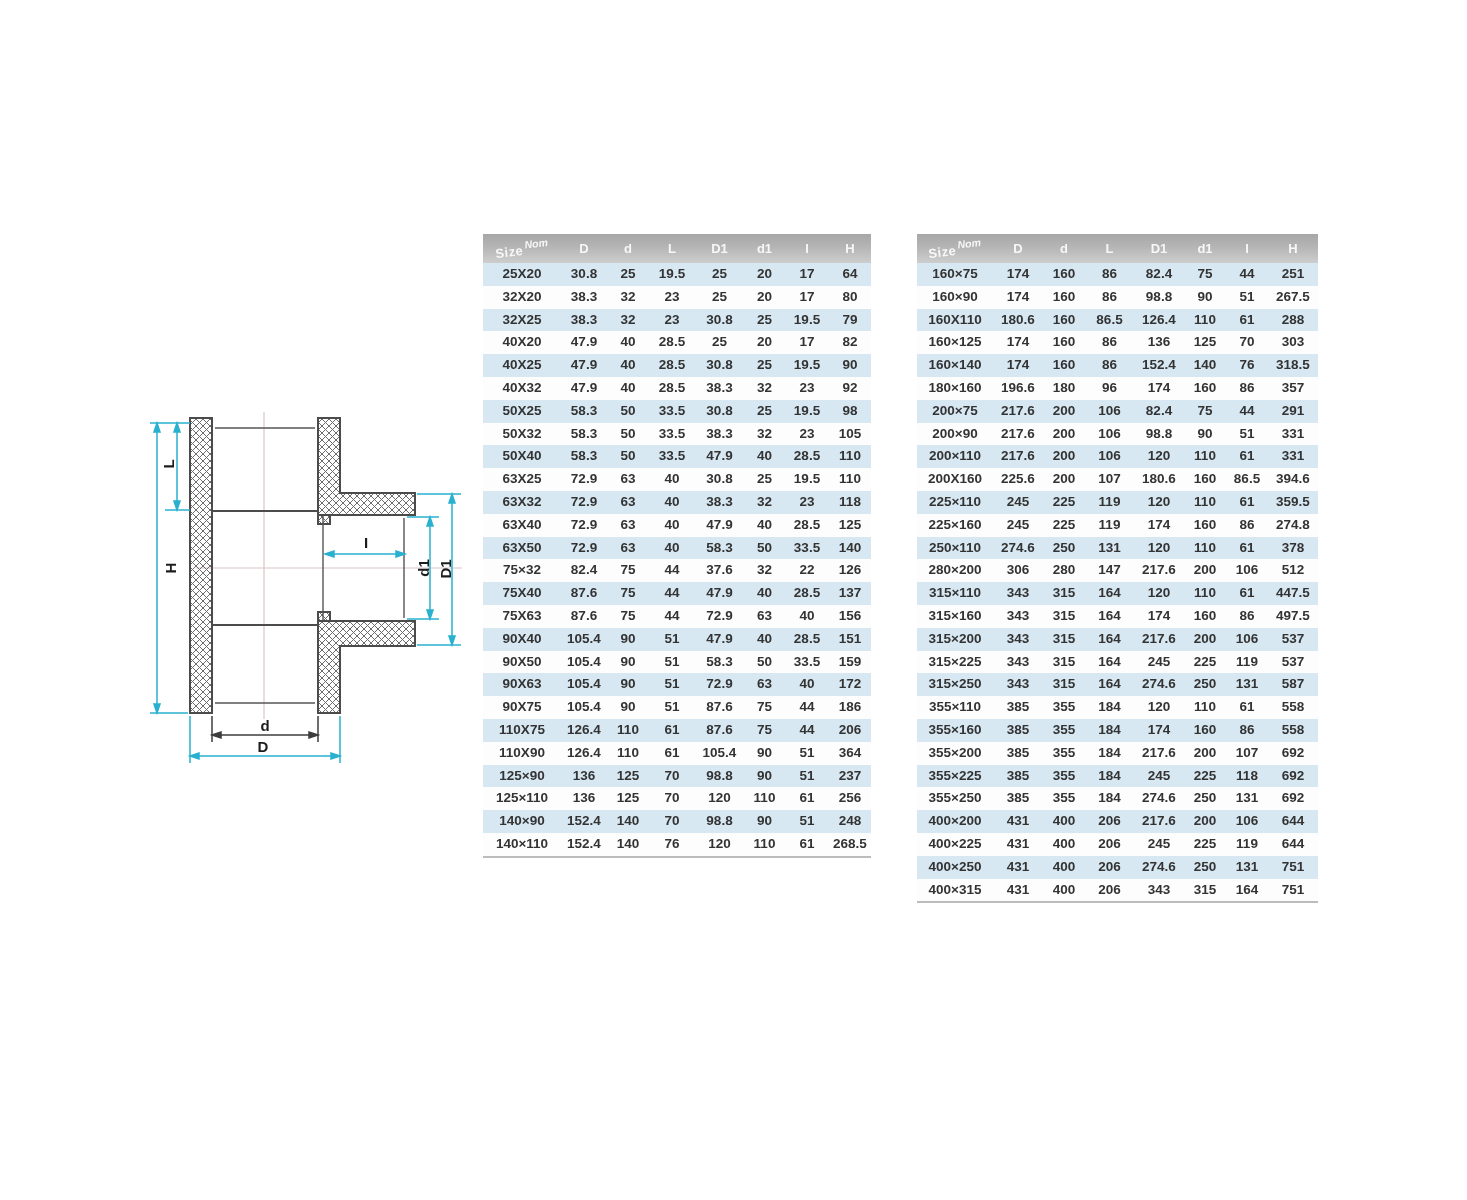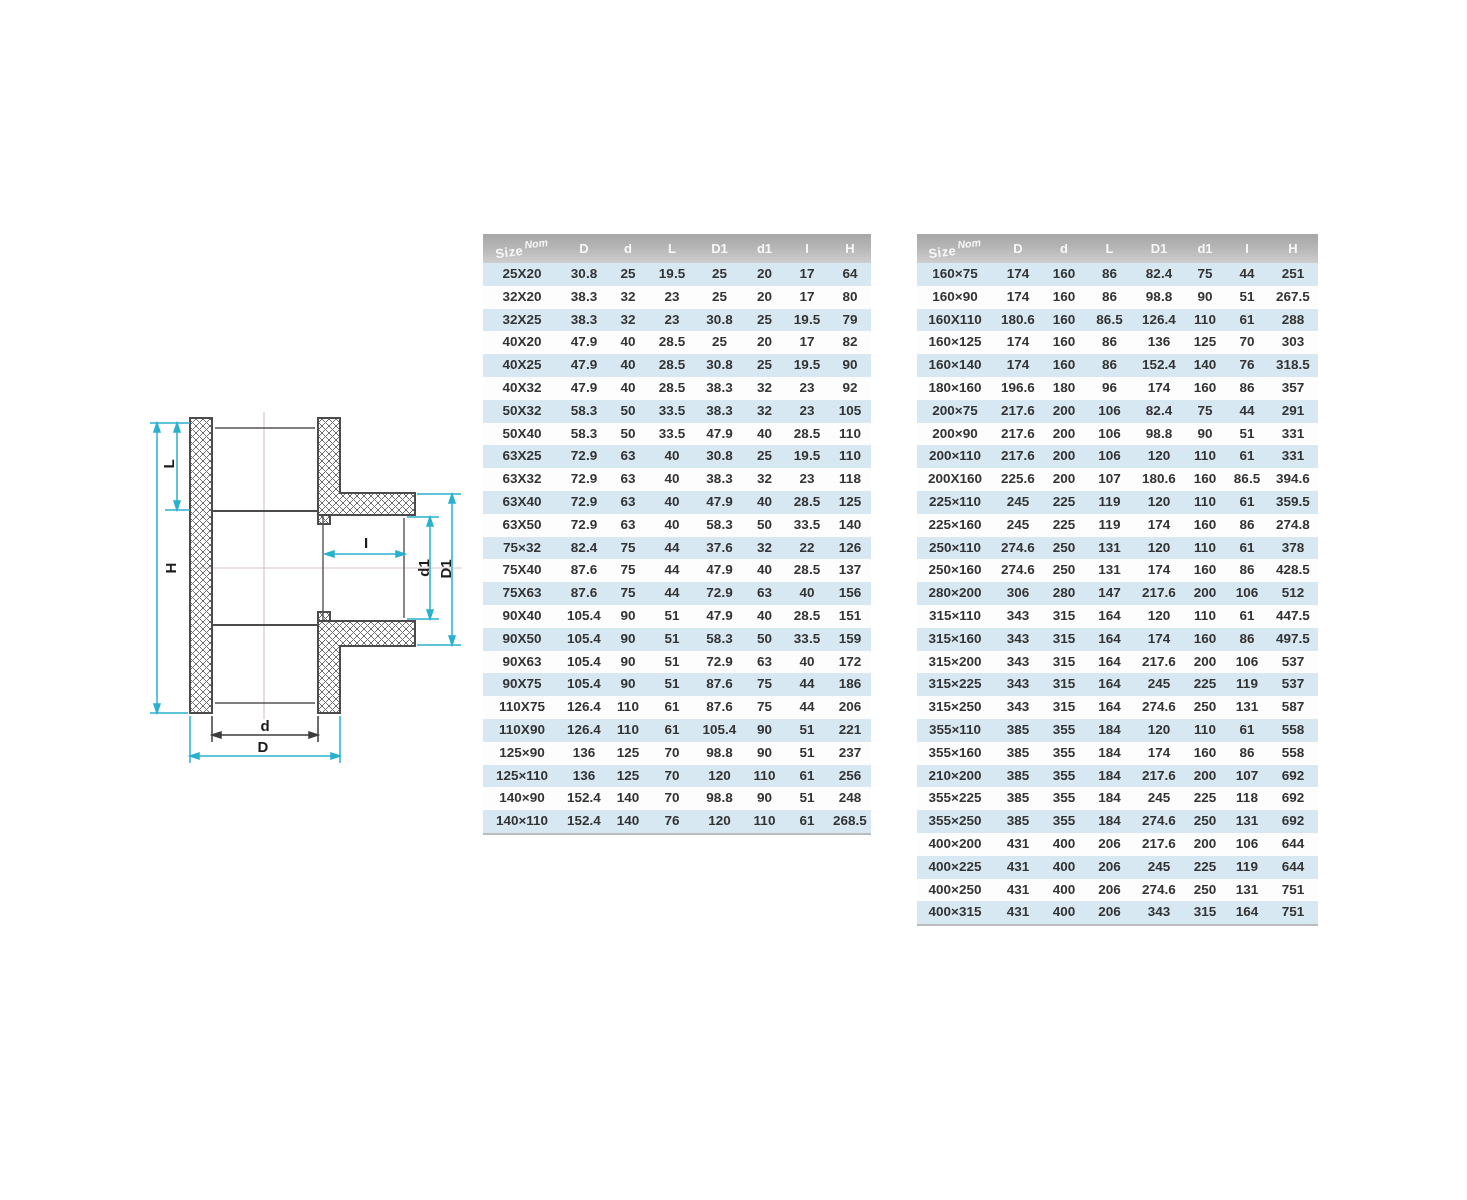--- a/index.html
+++ b/index.html
@@ -204,20 +204,30 @@
         <td>40X32</td>
         <td>47.9</td>
         <td>40</td>
         <td>28.5</td>
         <td>38.3</td>
         <td>32</td>
         <td>23</td>
         <td>92</td>
       </tr>
       <tr>
+        <td>50X25</td>
+        <td>58.3</td>
+        <td>50</td>
+        <td>33.5</td>
+        <td>30.8</td>
+        <td>25</td>
+        <td>19.5</td>
+        <td>98</td>
+      </tr>
+      <tr>
         <td>50X32</td>
         <td>58.3</td>
         <td>50</td>
         <td>33.5</td>
         <td>38.3</td>
         <td>32</td>
         <td>23</td>
         <td>105</td>
       </tr>
       <tr>
@@ -351,21 +361,21 @@
         <td>206</td>
       </tr>
       <tr>
         <td>110X90</td>
         <td>126.4</td>
         <td>110</td>
         <td>61</td>
         <td>105.4</td>
         <td>90</td>
         <td>51</td>
-        <td>221</td>
+        <td>364</td>
       </tr>
       <tr>
         <td>125×90</td>
         <td>136</td>
         <td>125</td>
         <td>70</td>
         <td>98.8</td>
         <td>90</td>
         <td>51</td>
         <td>237</td>
@@ -555,30 +565,20 @@
         <td>250×110</td>
         <td>274.6</td>
         <td>250</td>
         <td>131</td>
         <td>120</td>
         <td>110</td>
         <td>61</td>
         <td>378</td>
       </tr>
       <tr>
-        <td>250×160</td>
-        <td>274.6</td>
-        <td>250</td>
-        <td>131</td>
-        <td>174</td>
-        <td>160</td>
-        <td>86</td>
-        <td>428.5</td>
-      </tr>
-      <tr>
         <td>280×200</td>
         <td>306</td>
         <td>280</td>
         <td>147</td>
         <td>217.6</td>
         <td>200</td>
         <td>106</td>
         <td>512</td>
       </tr>
       <tr>
@@ -645,21 +645,21 @@
         <td>355×160</td>
         <td>385</td>
         <td>355</td>
         <td>184</td>
         <td>174</td>
         <td>160</td>
         <td>86</td>
         <td>558</td>
       </tr>
       <tr>
-        <td>210×200</td>
+        <td>355×200</td>
         <td>385</td>
         <td>355</td>
         <td>184</td>
         <td>217.6</td>
         <td>200</td>
         <td>107</td>
         <td>692</td>
       </tr>
       <tr>
         <td>355×225</td>

